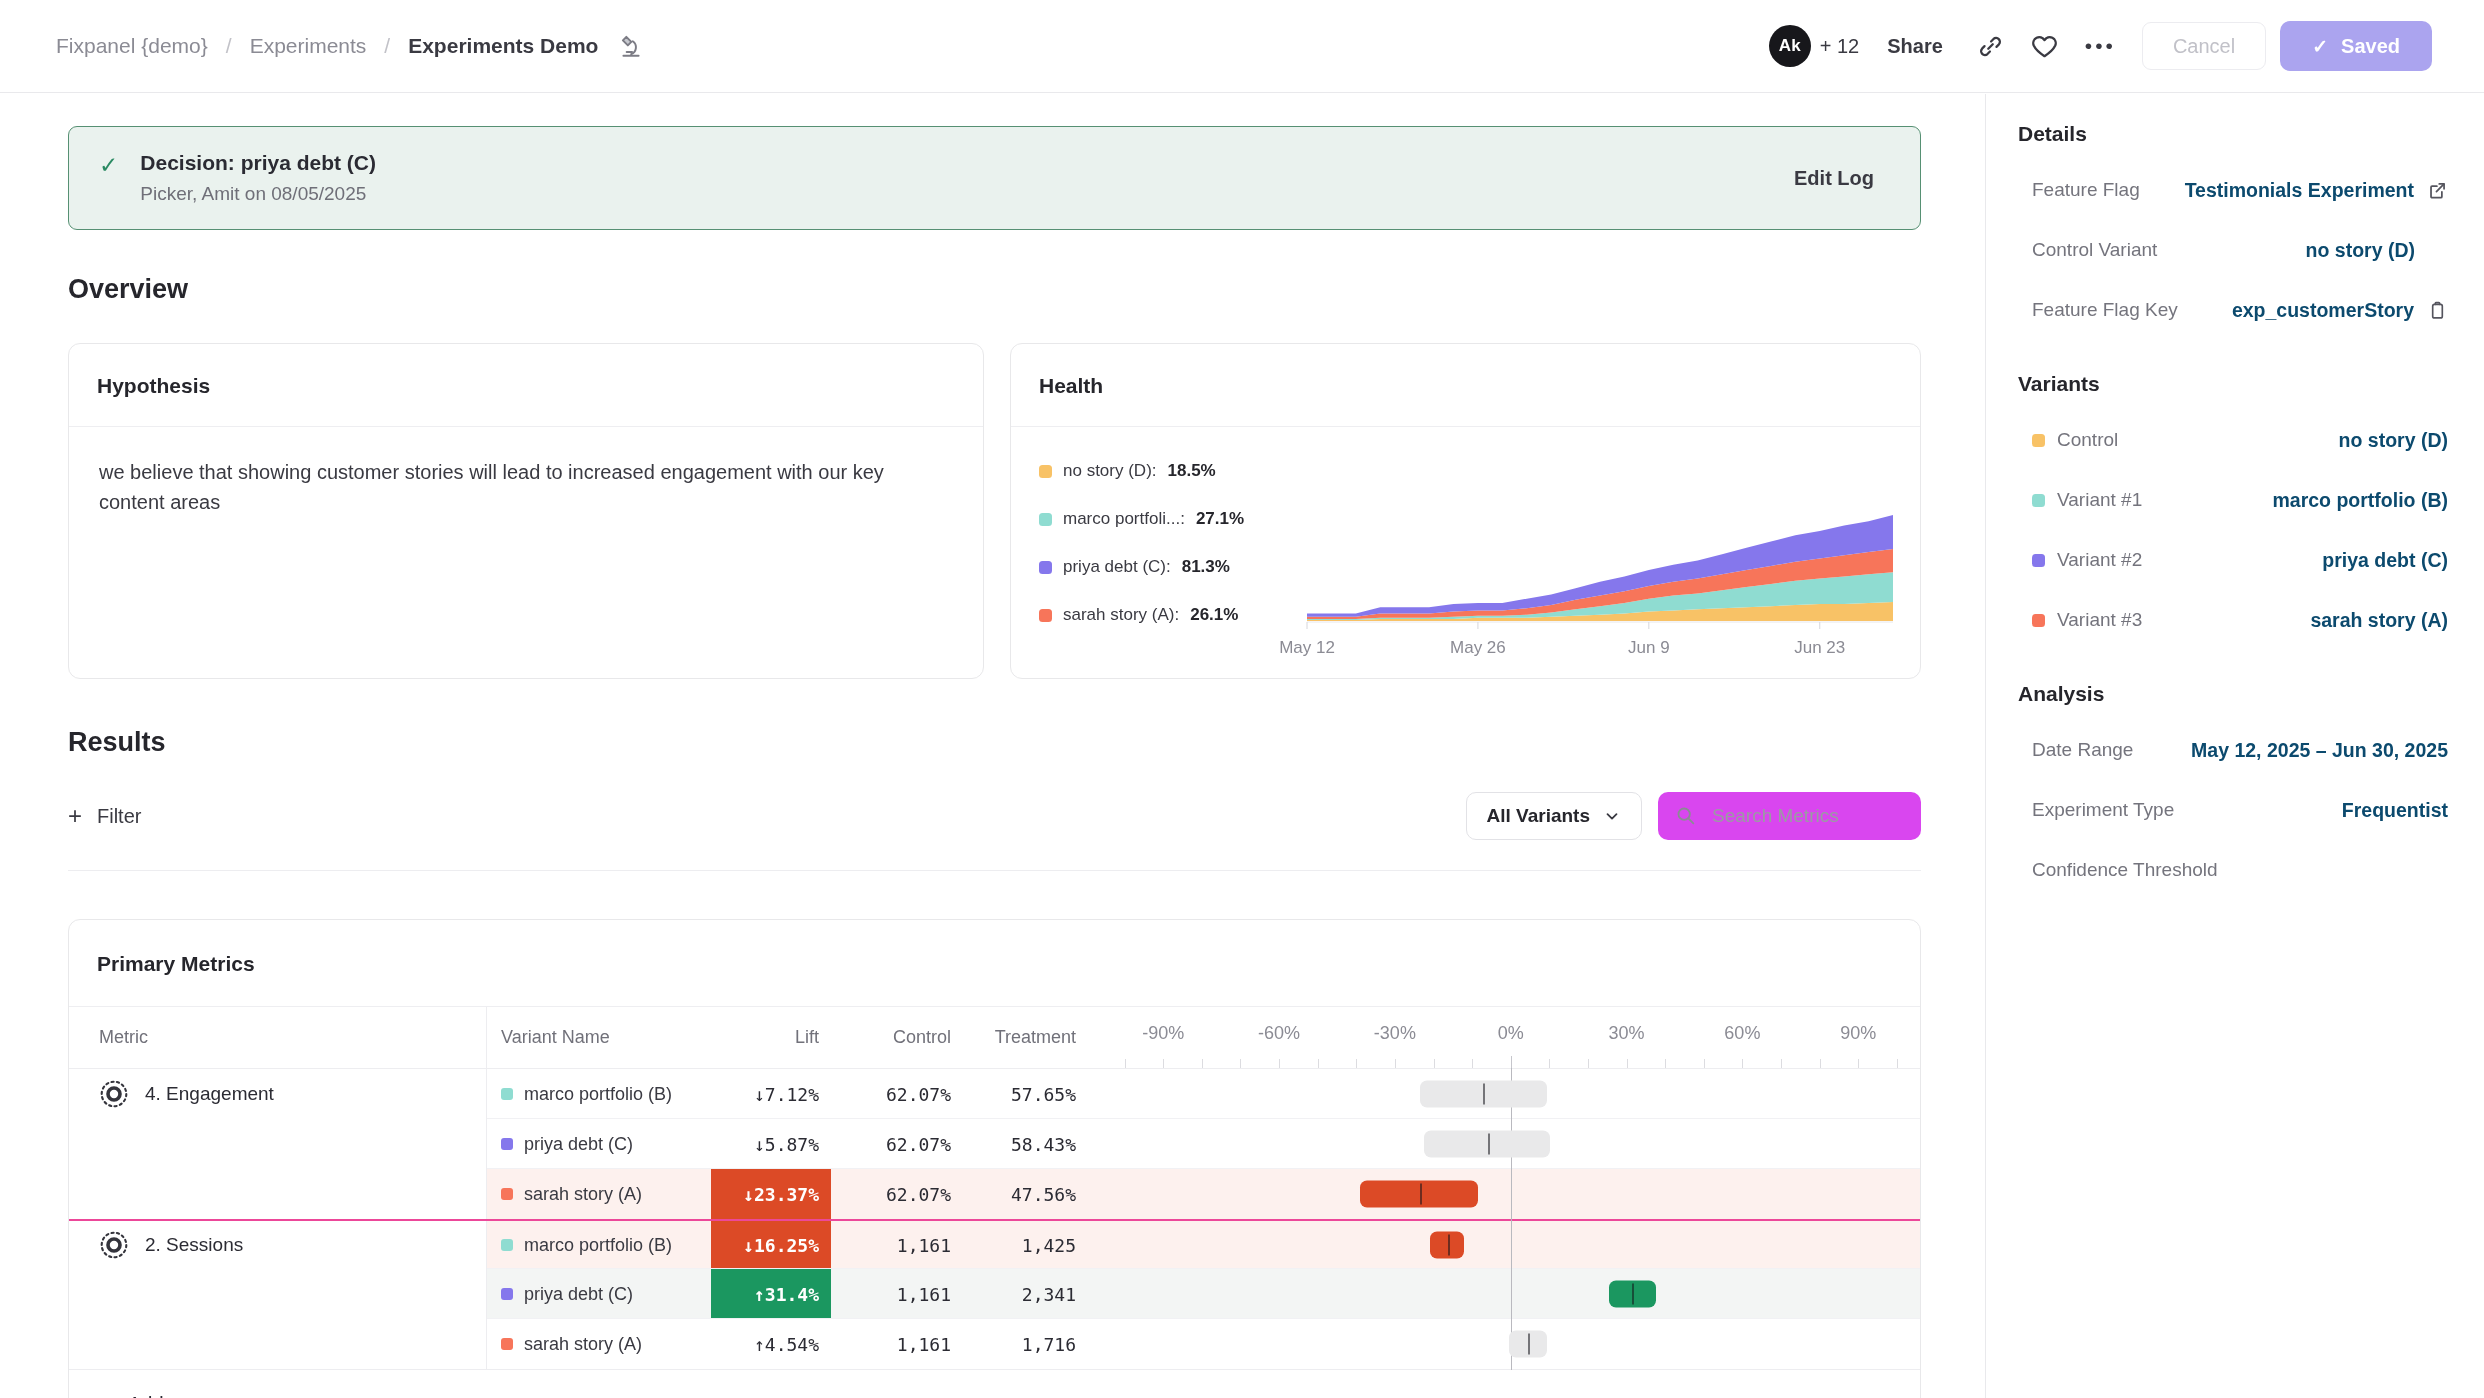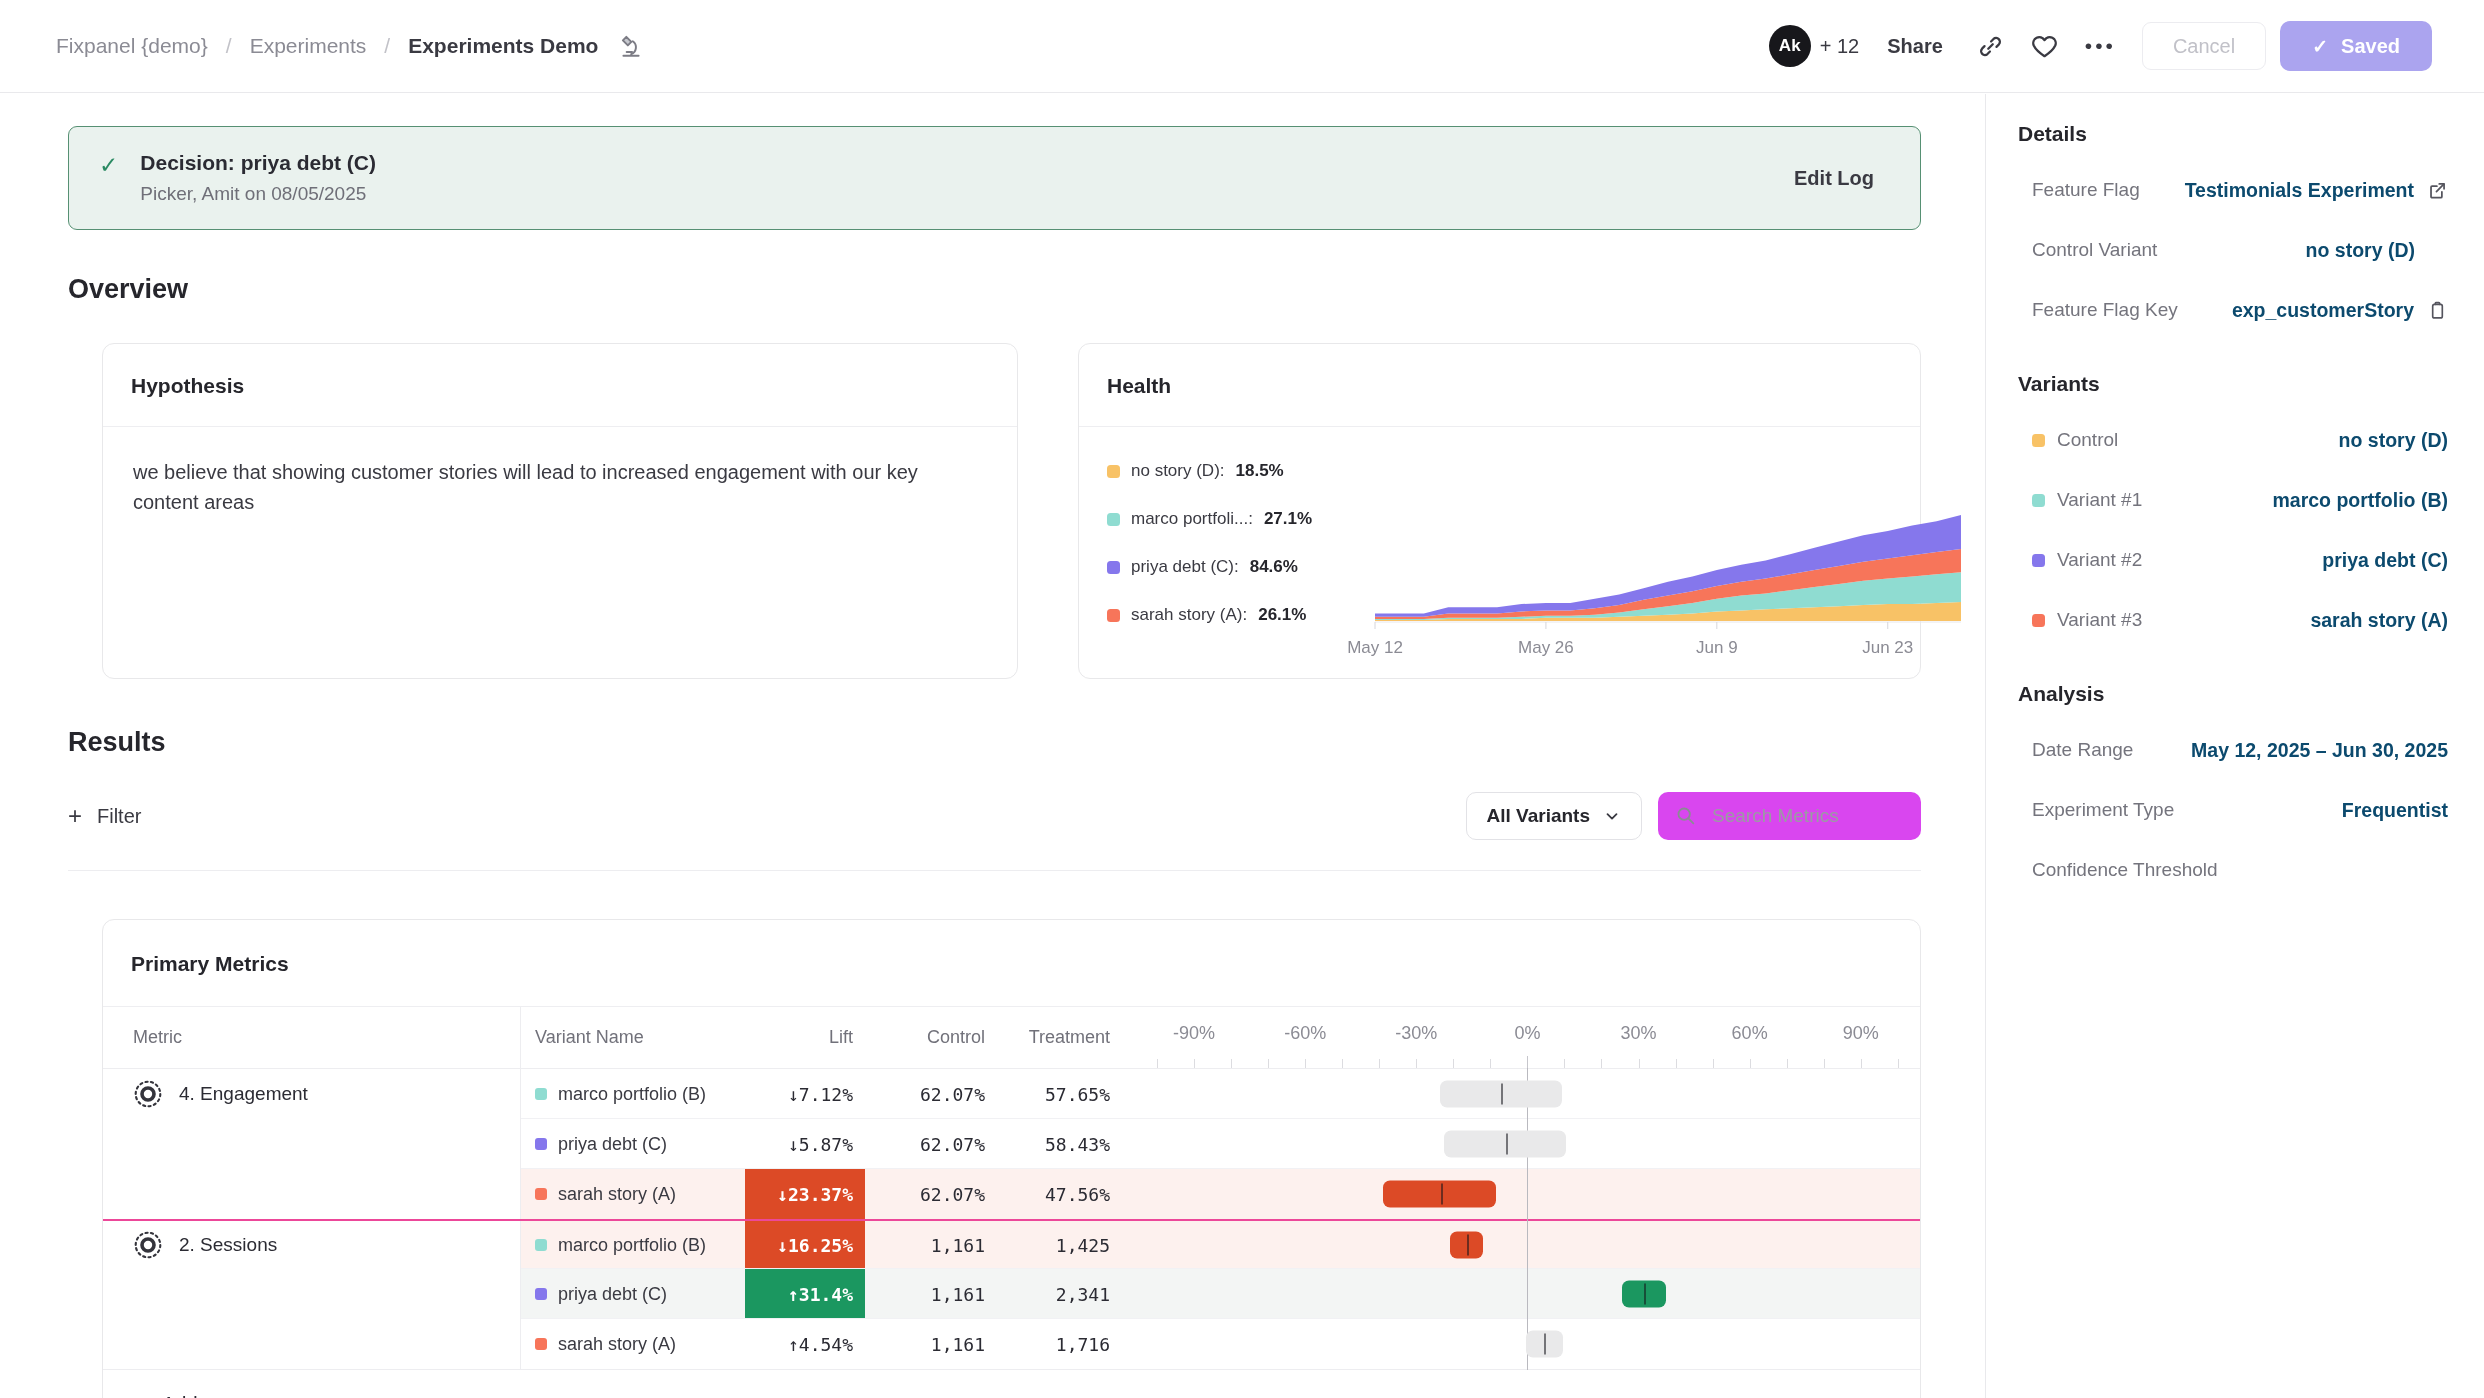--- a/index.html
+++ b/index.html
@@ -35,21 +35,21 @@
   .decision-banner{height:104px;background:#eaf2ee;border:1px solid #569073;border-radius:9px;
                    display:flex;align-items:center;padding:0 40px 0 30px;margin-bottom:44px;}
   .banner-check{color:#2a8a62;font-size:23px;margin-right:22px;margin-top:-26px;}
   .banner-title{font-size:21px;font-weight:bold;color:#2b2b33;}
   .banner-byline{font-size:19px;color:#6f6f78;margin-top:8px;}
   .banner-action{margin-left:auto;background:none;border:none;font:600 20px "Liberation Sans",sans-serif;color:#3a3a42;cursor:pointer;}
 
   .section-heading{font-size:27px;font-weight:bold;color:#26262c;margin:0 0 38px;}
 
   .cards-row{display:flex;gap:26px;margin-bottom:48px;}
-  .card{border:1px solid #e8e8ea;border-radius:12px;background:#fff;margin-left:34px;}
+  .card{border:1px solid #e8e8ea;border-radius:12px;background:#fff;}
   .card-title{padding:30px 28px 28px;font-size:21px;font-weight:bold;color:#26262c;border-bottom:1px solid #eeeef1;}
   .hypothesis-card{width:916px;height:336px;}
   .health-card{flex:1;height:336px;}
   .hypothesis-body{padding:30px 30px;font-size:20px;line-height:1.5;color:#3a3a42;max-width:880px;}
   .health-body{display:flex;padding:8px 16px 0 28px;height:246px;}
   .legend{width:262px;display:flex;flex-direction:column;gap:28px;padding-top:26px;font-size:17px;}
   .legend-item{display:flex;align-items:center;gap:11px;}
   .legend-swatch{width:13px;height:13px;border-radius:3.5px;flex:none;}
   .legend-name{color:#3a3a42;}
   .legend-value{color:#26262c;font-weight:bold;}
@@ -196,21 +196,21 @@
               <span class="legend-value">18.5%</span>
             </div>
             <div class="legend-item">
               <span class="legend-swatch" style="background: rgb(143, 220, 209);"></span>
               <span class="legend-name">marco portfoli...:</span>
               <span class="legend-value">27.1%</span>
             </div>
             <div class="legend-item">
               <span class="legend-swatch" style="background: rgb(133, 119, 236);"></span>
               <span class="legend-name">priya debt (C):</span>
-              <span class="legend-value">84.6%</span>
+              <span class="legend-value">81.3%</span>
             </div>
             <div class="legend-item">
               <span class="legend-swatch" style="background: rgb(247, 117, 90);"></span>
               <span class="legend-name">sarah story (A):</span>
               <span class="legend-value">26.1%</span>
             </div>
           </div>
           <div class="health-chart">
             <svg id="health-svg" width="590" height="214">
                 <path d="M0,178.94 L24.416666666666668,178.94 L48.833333333333336,178.94 L73.25,177.88 L97.66666666666667,177.88 L122.08333333333333,177.88 L146.5,177.88 L170.91666666666666,176.82 L195.33333333333334,176.82 L219.75,176.82 L244.16666666666666,175.76 L268.5833333333333,174.7 L293,173.64 L317.4166666666667,172.58 L341.8333333333333,170.46 L366.25,169.4 L390.6666666666667,168.34 L415.0833333333333,167.28 L439.5,166.22 L463.9166666666667,165.16 L488.3333333333333,164.1 L512.75,163.04 L537.1666666666666,163.04 L561.5833333333334,161.98 L586,160.92 L586,180 L561.5833333333334,180 L537.1666666666666,180 L512.75,180 L488.3333333333333,180 L463.9166666666667,180 L439.5,180 L415.0833333333333,180 L390.6666666666667,180 L366.25,180 L341.8333333333333,180 L317.4166666666667,180 L293,180 L268.5833333333333,180 L244.16666666666666,180 L219.75,180 L195.33333333333334,180 L170.91666666666666,180 L146.5,180 L122.08333333333333,180 L97.66666666666667,180 L73.25,180 L48.833333333333336,180 L24.416666666666668,180 L0,180 Z" fill="#f8c266"></path>

